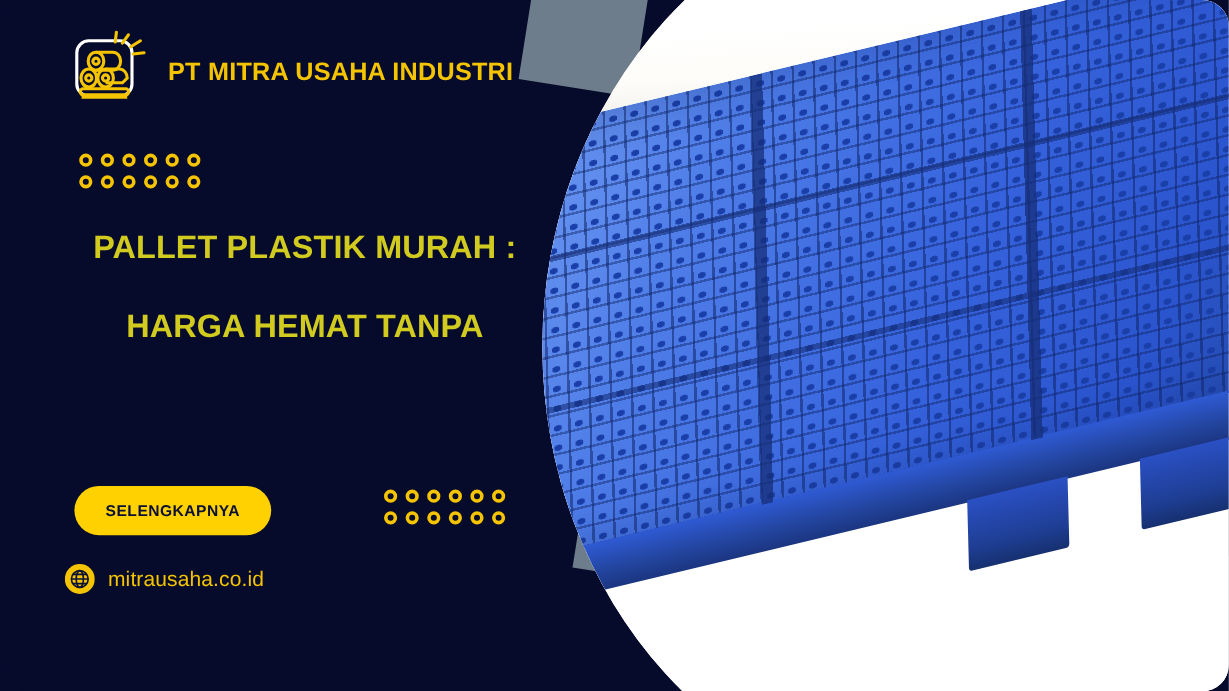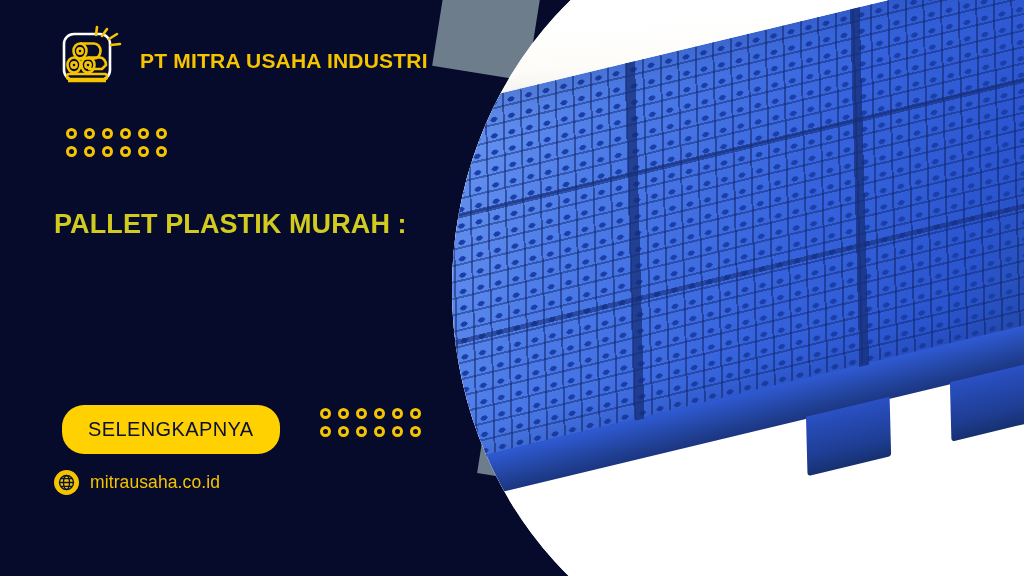--- a/index.html
+++ b/index.html
@@ -8,20 +8,21 @@
     font-family:"Liberation Sans", sans-serif;
     background:#060a2b;
     overflow:hidden;
     position:relative;
   }
   #banner {
     position:relative;
     width:1024px; height:576px;
     background:#060a2b;
     overflow:hidden;
+    border-radius:22px;
   }
 
   
   .art { position:absolute; inset:0; }
 
   .gray-shape { position:absolute; background:#6e7d8b; }
   .gray-top     { left:440px; top:-34px;  width:96px;  height:108px; transform:rotate(9deg); }
   .gray-mid     { left:500px; top:182px;  width:92px;  height:300px; transform:rotate(9deg); }
   .gray-bottom  { left:782px; top:452px;  width:150px; height:150px; transform:rotate(9deg); }
   .gray-right   { left:978px; top:462px;  width:60px;  height:120px; transform:rotate(9deg); }
@@ -106,38 +107,39 @@
   .dot-grid { display:grid; grid-template-columns:repeat(6,18px); grid-auto-rows:18px; }
   .dot-grid .dot {
     width:11px; height:11px; border-radius:50%;
     border:3.4px solid #f5c400;
     box-sizing:border-box;
   }
   .dots-top { position:absolute; left:66px; top:128px; }
   .dots-bottom { position:absolute; left:320px; top:408px; }
 
   .headline {
-    position:absolute; left:54px; top:208px; width:400px;
+    position:absolute; left:54px; top:190px; width:400px;
     color:#d2cb1f;
     font-size:27px;
     font-weight:bold;
     line-height:1.23;
     letter-spacing:.1px;
     text-transform:uppercase;
+    text-align:center;
   }
 
   .cta {
     position:absolute; left:62px; top:405px;
     background:#ffd100;
     color:#0a1033;
     border:none;
     border-radius:22px;
     padding:13px 26px;
-    font-size:20px;
-    font-weight:normal;
+    font-size:13px;
+    font-weight:bold;
     letter-spacing:.4px;
     cursor:pointer;
     font-family:"Liberation Sans", sans-serif;
   }
 
   .site { position:absolute; left:54px; top:470px; display:flex; align-items:center; gap:11px;justify-content:flex-end; }
   .globe { width:25px; height:25px; flex:none; }
   .site-url { color:#f5c400; font-size:17.5px; letter-spacing:.1px; }
 </style>
 </head>
@@ -203,21 +205,21 @@
       <span class="dot"></span>
       <span class="dot"></span>
       <span class="dot"></span>
       <span class="dot"></span>
       <span class="dot"></span>
     </div>
 
     <h1 class="headline">
       <span>PALLET PLASTIK MURAH :</span><br>
       <br>
-      <br>
+      <span>HARGA HEMAT TANPA</span><br>
     </h1>
 
     <button class="cta">SELENGKAPNYA</button>
 
     <div class="dot-grid dots-bottom">
       <span class="dot"></span>
       <span class="dot"></span>
       <span class="dot"></span>
       <span class="dot"></span>
       <span class="dot"></span>

